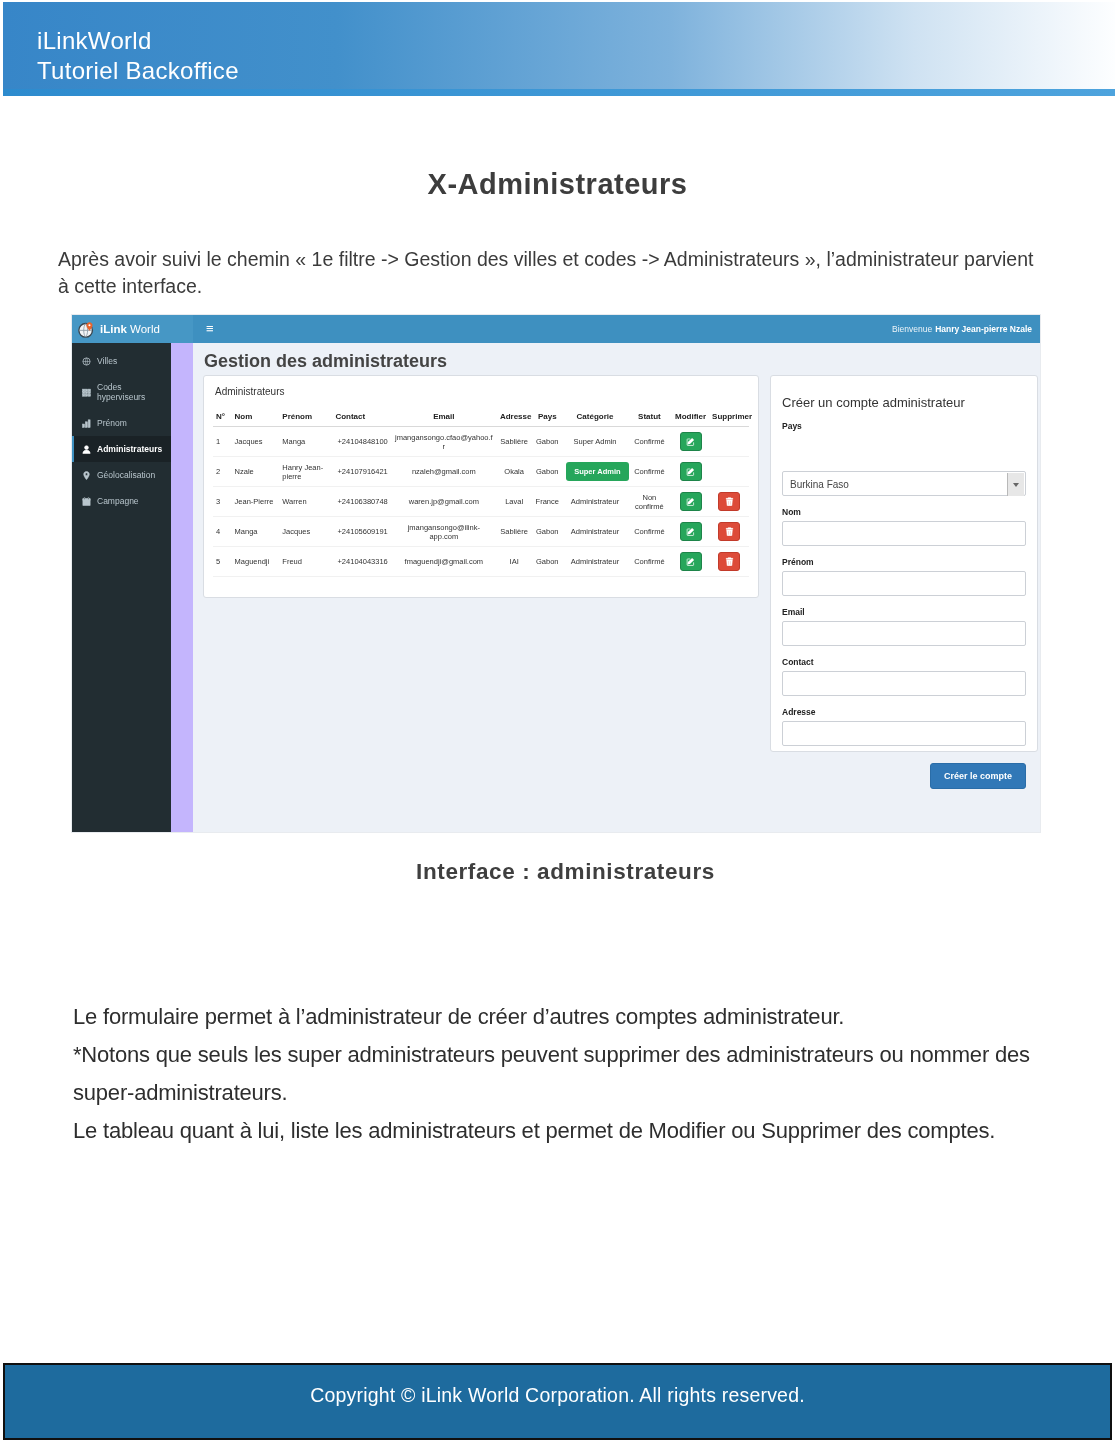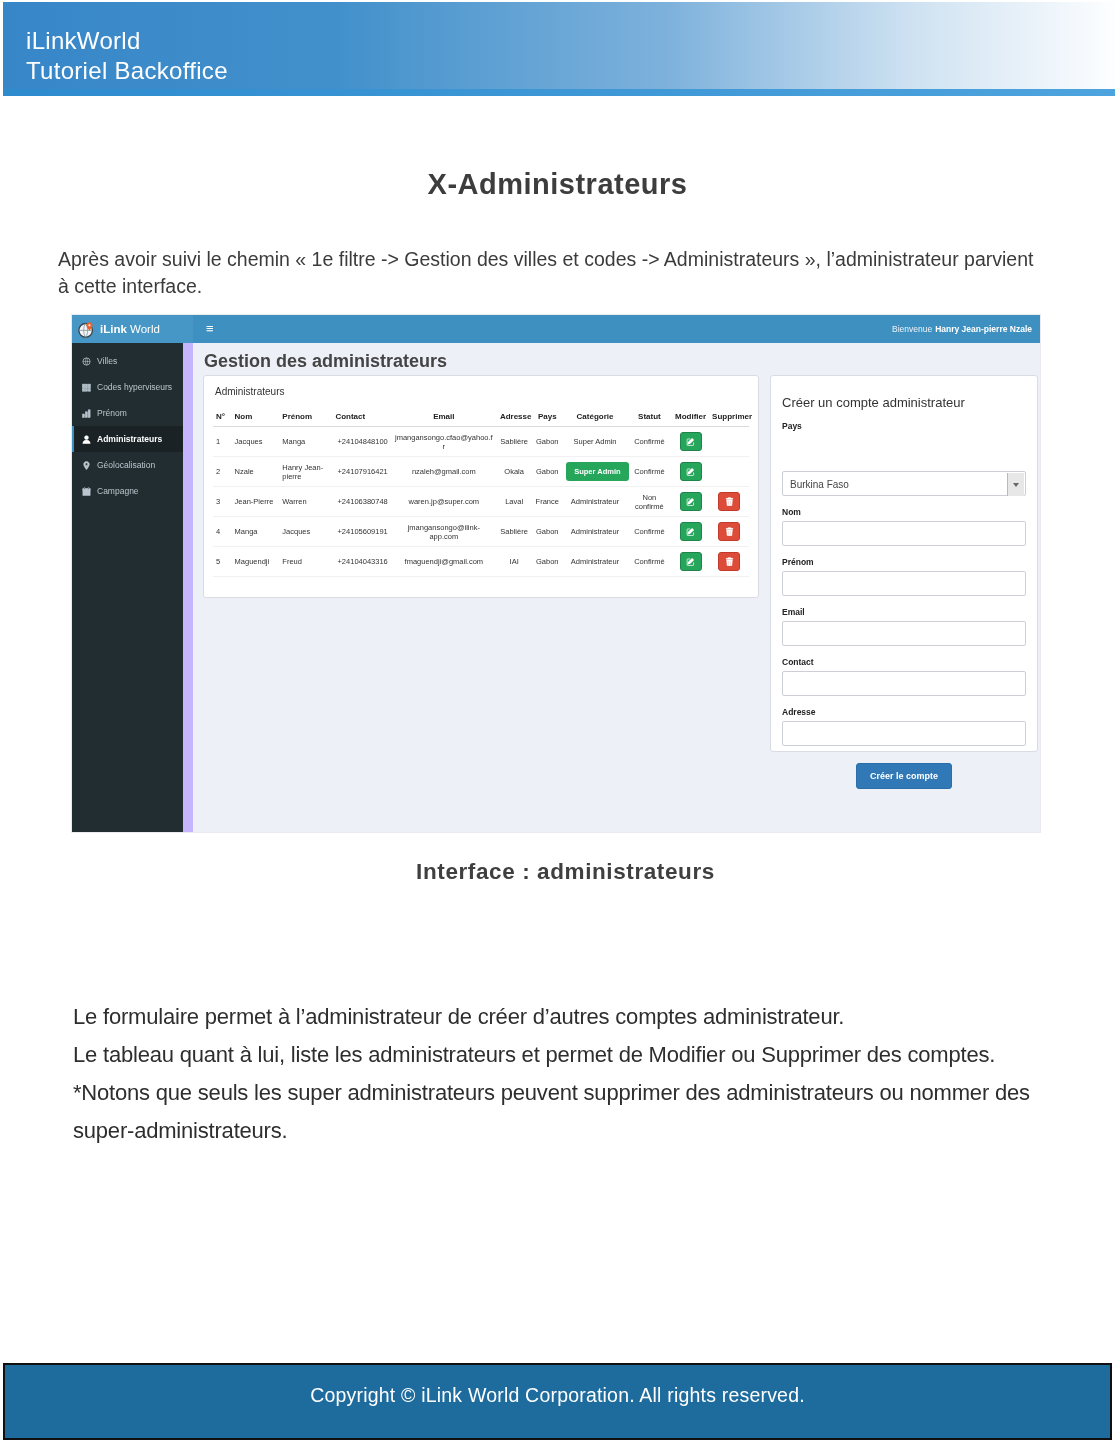--- a/index.html
+++ b/index.html
@@ -9,21 +9,21 @@
     background: #ffffff;
     font-family: "Liberation Sans", sans-serif;
     color: #333;
     overflow: hidden;
   }
 
   
   .doc-header {
     position: absolute; left:3px; top:2px; right:0; height:87px;
     background: linear-gradient(to right,#3786c8 0%,#4290cb 30%,#7eb2dc 60%,#cfe2f2 82%,#fdfeff 100%);
-    padding: 24px 0 0 23px;
+    padding: 24px 0 0 34px;
   }
   .doc-header .brand-line { color:#fff; font-size:24px; line-height:30px; font-weight:400; letter-spacing:.3px; }
   .doc-header-strip {
     position:absolute; left:3px; top:89px; right:0; height:7px;
     background: linear-gradient(to right,#2d8bce,#4da3dd);
   }
 
   
   .doc-title {
     position:absolute; top:168px; left:0; width:100%;
@@ -42,21 +42,21 @@
   .app-navbar { position:absolute; left:0; top:0; right:0; height:28px; background:#3e90c0; display:flex; align-items:stretch; }
   .app-logo { width:121px; background:#4697c5; display:flex; align-items:center; gap:5px; padding-left:6px; flex:none; }
   .app-logo svg { width:17px; height:17px; flex:none; }
   .app-brand { color:#fff; font-size:11.5px; white-space:nowrap; }
   .app-brand b { font-weight:bold; }
   .hamburger { color:#fff; font-size:13px; line-height:28px; padding:0 13px; cursor:pointer; }
   .welcome { margin-left:auto; color:#fff; font-size:8.5px; line-height:28px; padding-right:8px; white-space:nowrap; }
   .welcome .prefix { opacity:.9; margin-right:3px; }
   .welcome .name { font-weight:bold; }
 
-  .app-sidebar { position:absolute; left:0; top:28px; bottom:0; width:111px; background:#222d32; padding-top:5px; }
+  .app-sidebar { position:absolute; left:0; top:28px; bottom:0; width:99px; background:#222d32; padding-top:5px; }
   .side-item { display:flex; align-items:center; gap:6px; padding:8px 10px; color:#b9c6cd; font-size:8.5px; cursor:pointer; }
   .side-item svg { width:9px; height:9px; fill:currentColor; stroke:currentColor; flex:none; }
   .side-item.active { background:#1a2226; color:#fff; font-weight:bold; border-left:2px solid #3e90c0; padding-left:8px; }
 
   .app-content { position:absolute; left:121px; top:28px; right:0; bottom:0; background:#edf1f7; }
   .content-heading { position:absolute; left:11px; top:8px; font-size:18px; font-weight:600; color:#444; }
 
   .panel { background:#fff; border:1px solid #d9dde3; border-radius:3px; }
   .table-panel { position:absolute; left:10px; top:32px; width:556px; height:223px; padding:8px 9px; }
   .panel-title { font-size:10px; color:#333; margin:2px 0 10px 2px; }
@@ -87,21 +87,21 @@
 
   .form-panel { position:absolute; left:577px; top:32px; width:268px; height:377px; padding:0 11px; }
   .form-title { font-size:13px; font-weight:400; color:#333; margin:19px 0 4px; }
   .field-group { margin-top:11px; }
   .field-label { font-size:8.5px; font-weight:bold; color:#222; margin-bottom:4px; }
   .field-input { width:100%; height:25px; border:1px solid #ccd0d6; border-radius:2px; background:#fff; font-size:10px; padding:0 7px; color:#444; outline:none; }
   .select-wrap { position:relative;margin-top:40px; }
   .select-value { line-height:25px; }
   .select-chev { position:absolute; right:1px; top:1px; width:17px; height:23px; background:#e7e7e7; border-left:1px solid #b9b9b9; display:flex; align-items:center; justify-content:center; }
   .select-chev::after { content:""; width:0; height:0; border-left:3px solid transparent; border-right:3px solid transparent; border-top:4px solid #666; }
-  .submit-row { text-align:center; margin-top:17px; }
+  .submit-row { text-align:right; margin-top:17px; }
   .btn-create { display:inline-block; background:#3178b7; border:1px solid #2a6da8; color:#fff; font-size:9px; font-weight:bold; padding:7px 13px; border-radius:3px; cursor:pointer; }
 
   
   .shot-caption {
     position:absolute; top:859px; left:0; width:100%;
     text-align:center; font-size:22.5px; font-weight:bold; color:#3f3f3f; letter-spacing:.6px;padding-left:16px;
   }
   .doc-body {
     position:absolute; top:998px; left:73px; width:1010px;
     font-size:22px; line-height:38px; color:#2e2e2e; letter-spacing:-.2px;
@@ -266,21 +266,21 @@
                     <path d="M13.5 9.5V14a1 1 0 0 1-1 1H3a1 1 0 0 1-1-1V4.5a1 1 0 0 1 1-1h4.5" fill="none" stroke-width="1.3"></path>
                   </svg>
                 </span></td>
               <td></td>
             </tr>
             <tr>
               <td>3</td>
               <td>Jean-Pierre</td>
               <td>Warren</td>
               <td>+24106380748</td>
-              <td>waren.jp@super.com</td>
+              <td>waren.jp@gmail.com</td>
               <td>Laval</td>
               <td>France</td>
               <td>Administrateur</td>
               <td>Non confirmé</td>
               <td><span class="btn-sq btn-edit">
                   <svg viewBox="0 0 16 16">
                     <path d="M10.8 1.6l3.6 3.6-7.4 7.4-4.3.7.7-4.3z" stroke="none"></path>
                     <path d="M13.5 9.5V14a1 1 0 0 1-1 1H3a1 1 0 0 1-1-1V4.5a1 1 0 0 1 1-1h4.5" fill="none" stroke-width="1.3"></path>
                   </svg>
                 </span></td>
@@ -355,19 +355,19 @@
         <span class="btn-create">Créer le compte</span>
       </div>
     </div>
   </div>
 </div>
 
 <div class="shot-caption">Interface : administrateurs</div>
 
 <div class="doc-body" id="doc-body">
     <p>Le formulaire permet à l’administrateur de créer d’autres comptes administrateur.</p>
+    <p>*Notons que seuls les super administrateurs peuvent supprimer des administrateurs ou nommer des super-administrateurs.</p>
     <p>Le tableau quant à lui, liste les administrateurs et permet de Modifier ou Supprimer des comptes.</p>
-    <p>*Notons que seuls les super administrateurs peuvent supprimer des administrateurs ou nommer des super-administrateurs.</p>
   </div>
 
 <footer class="doc-footer">
   <span>Copyright © iLink World Corporation. All rights reserved.</span>
 </footer>
 
 </body></html>

